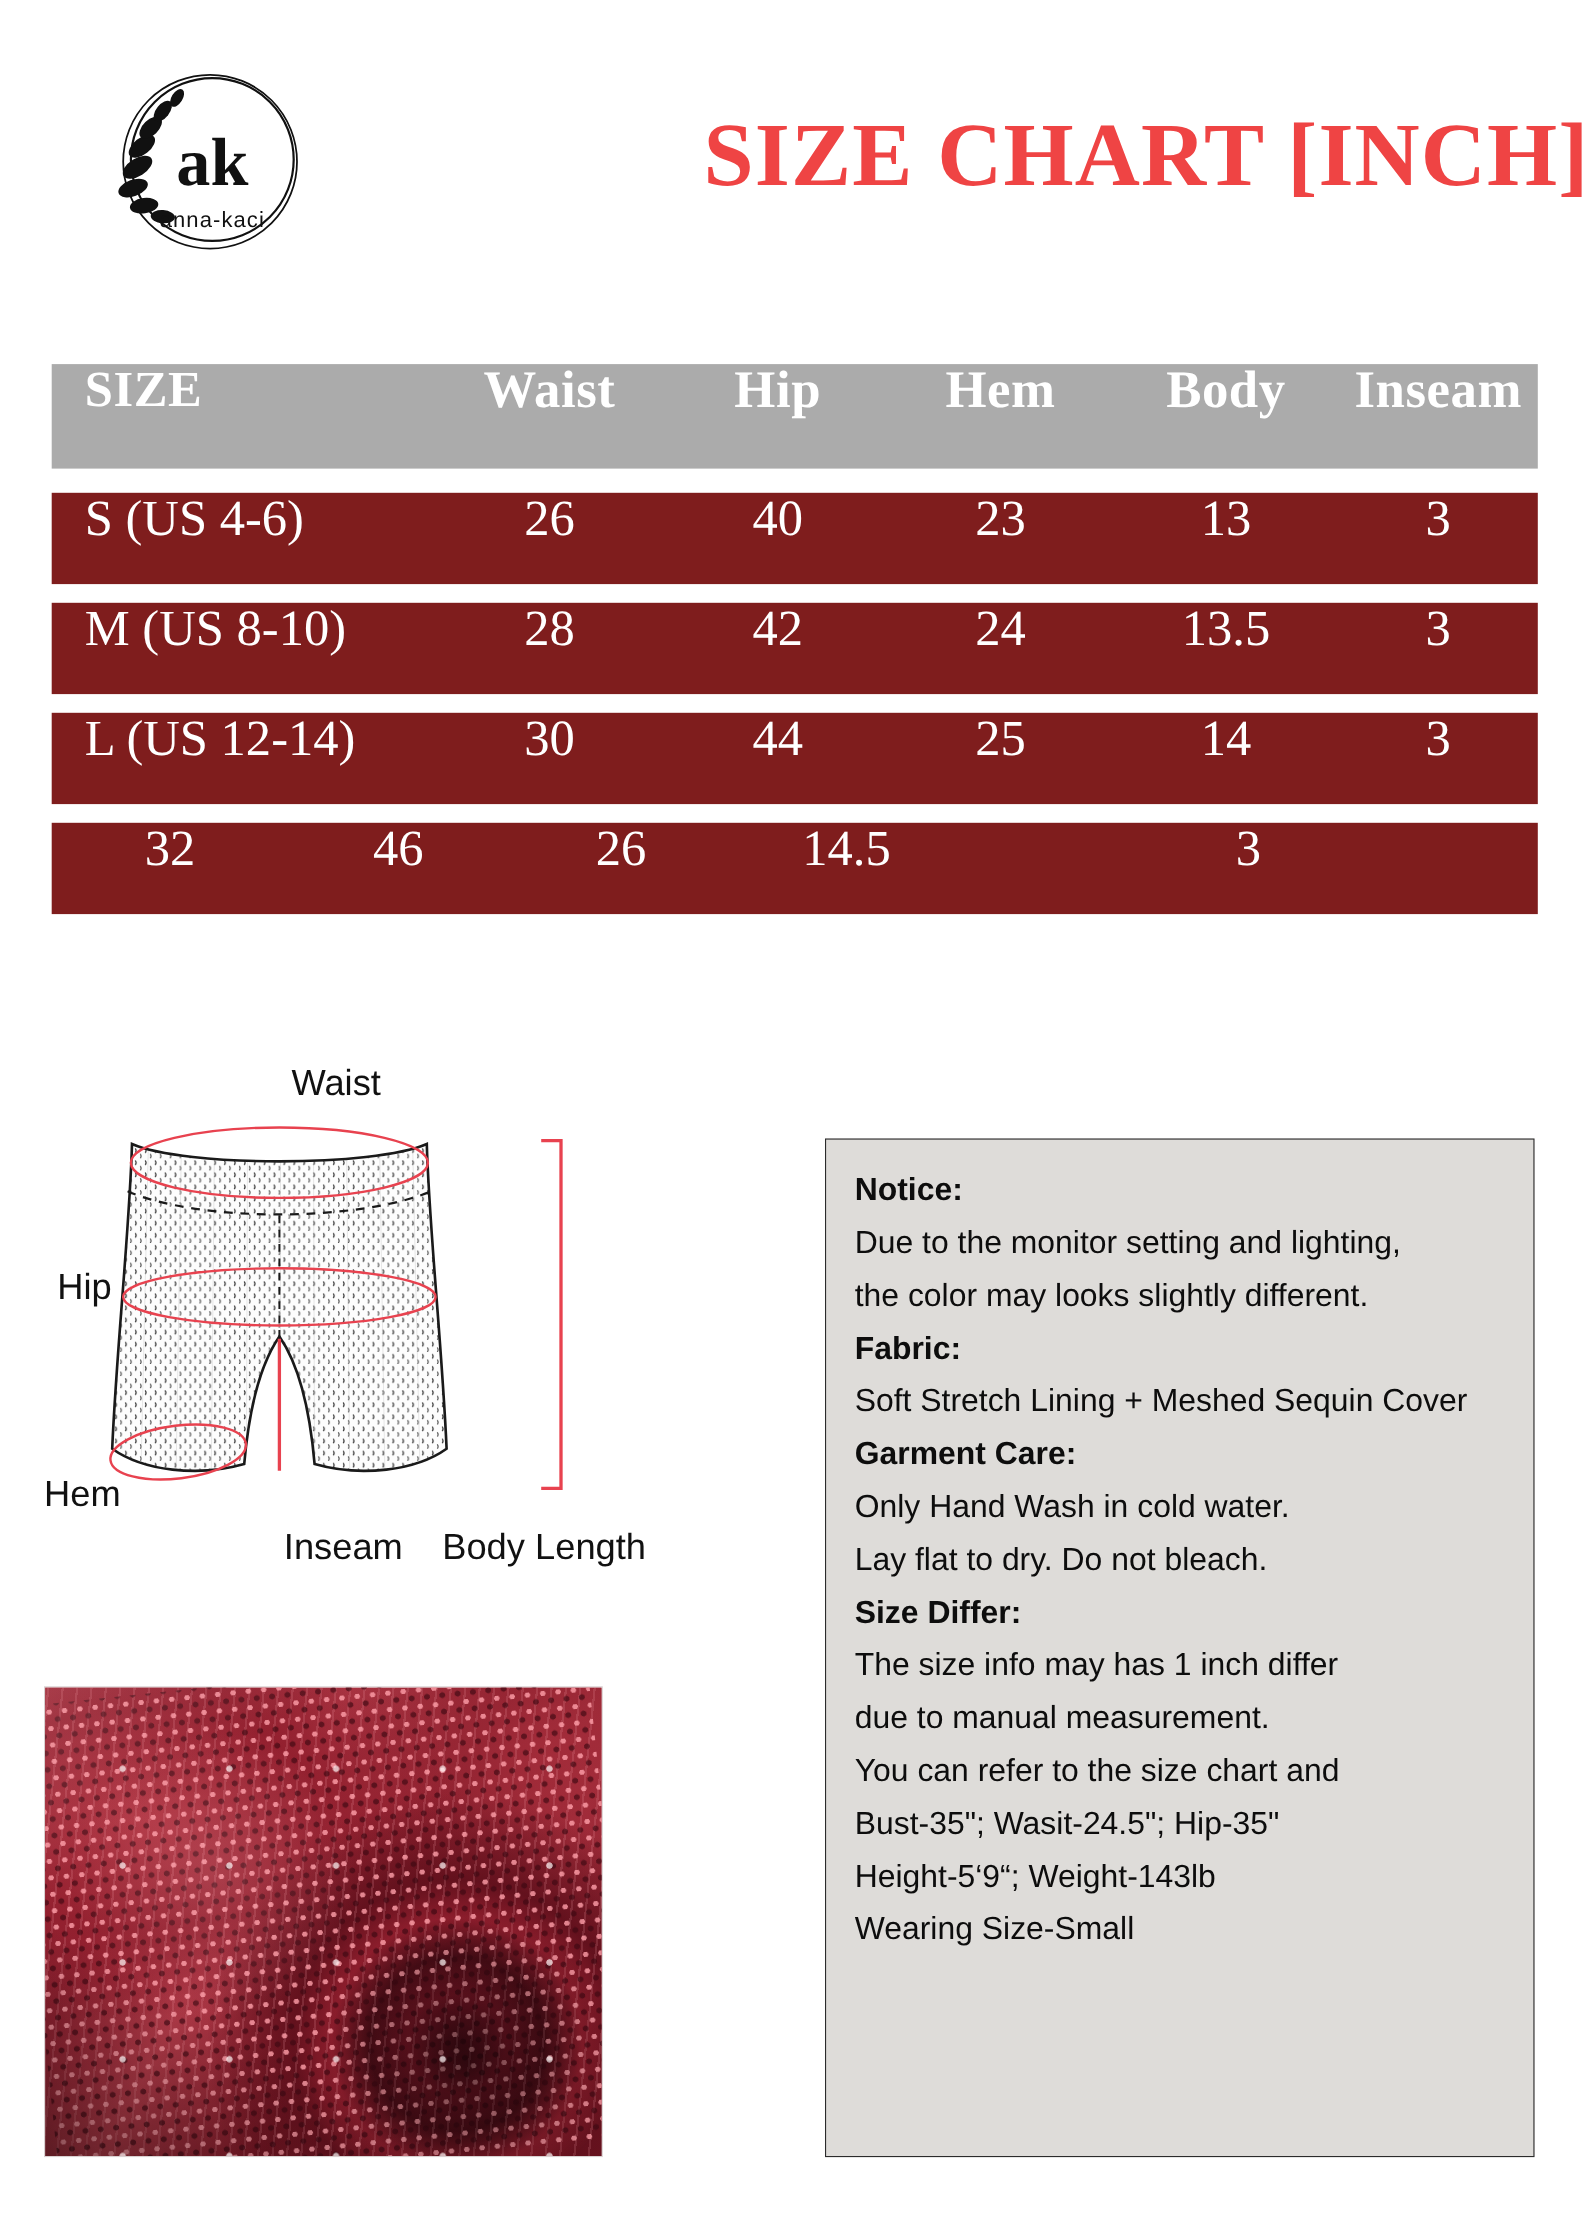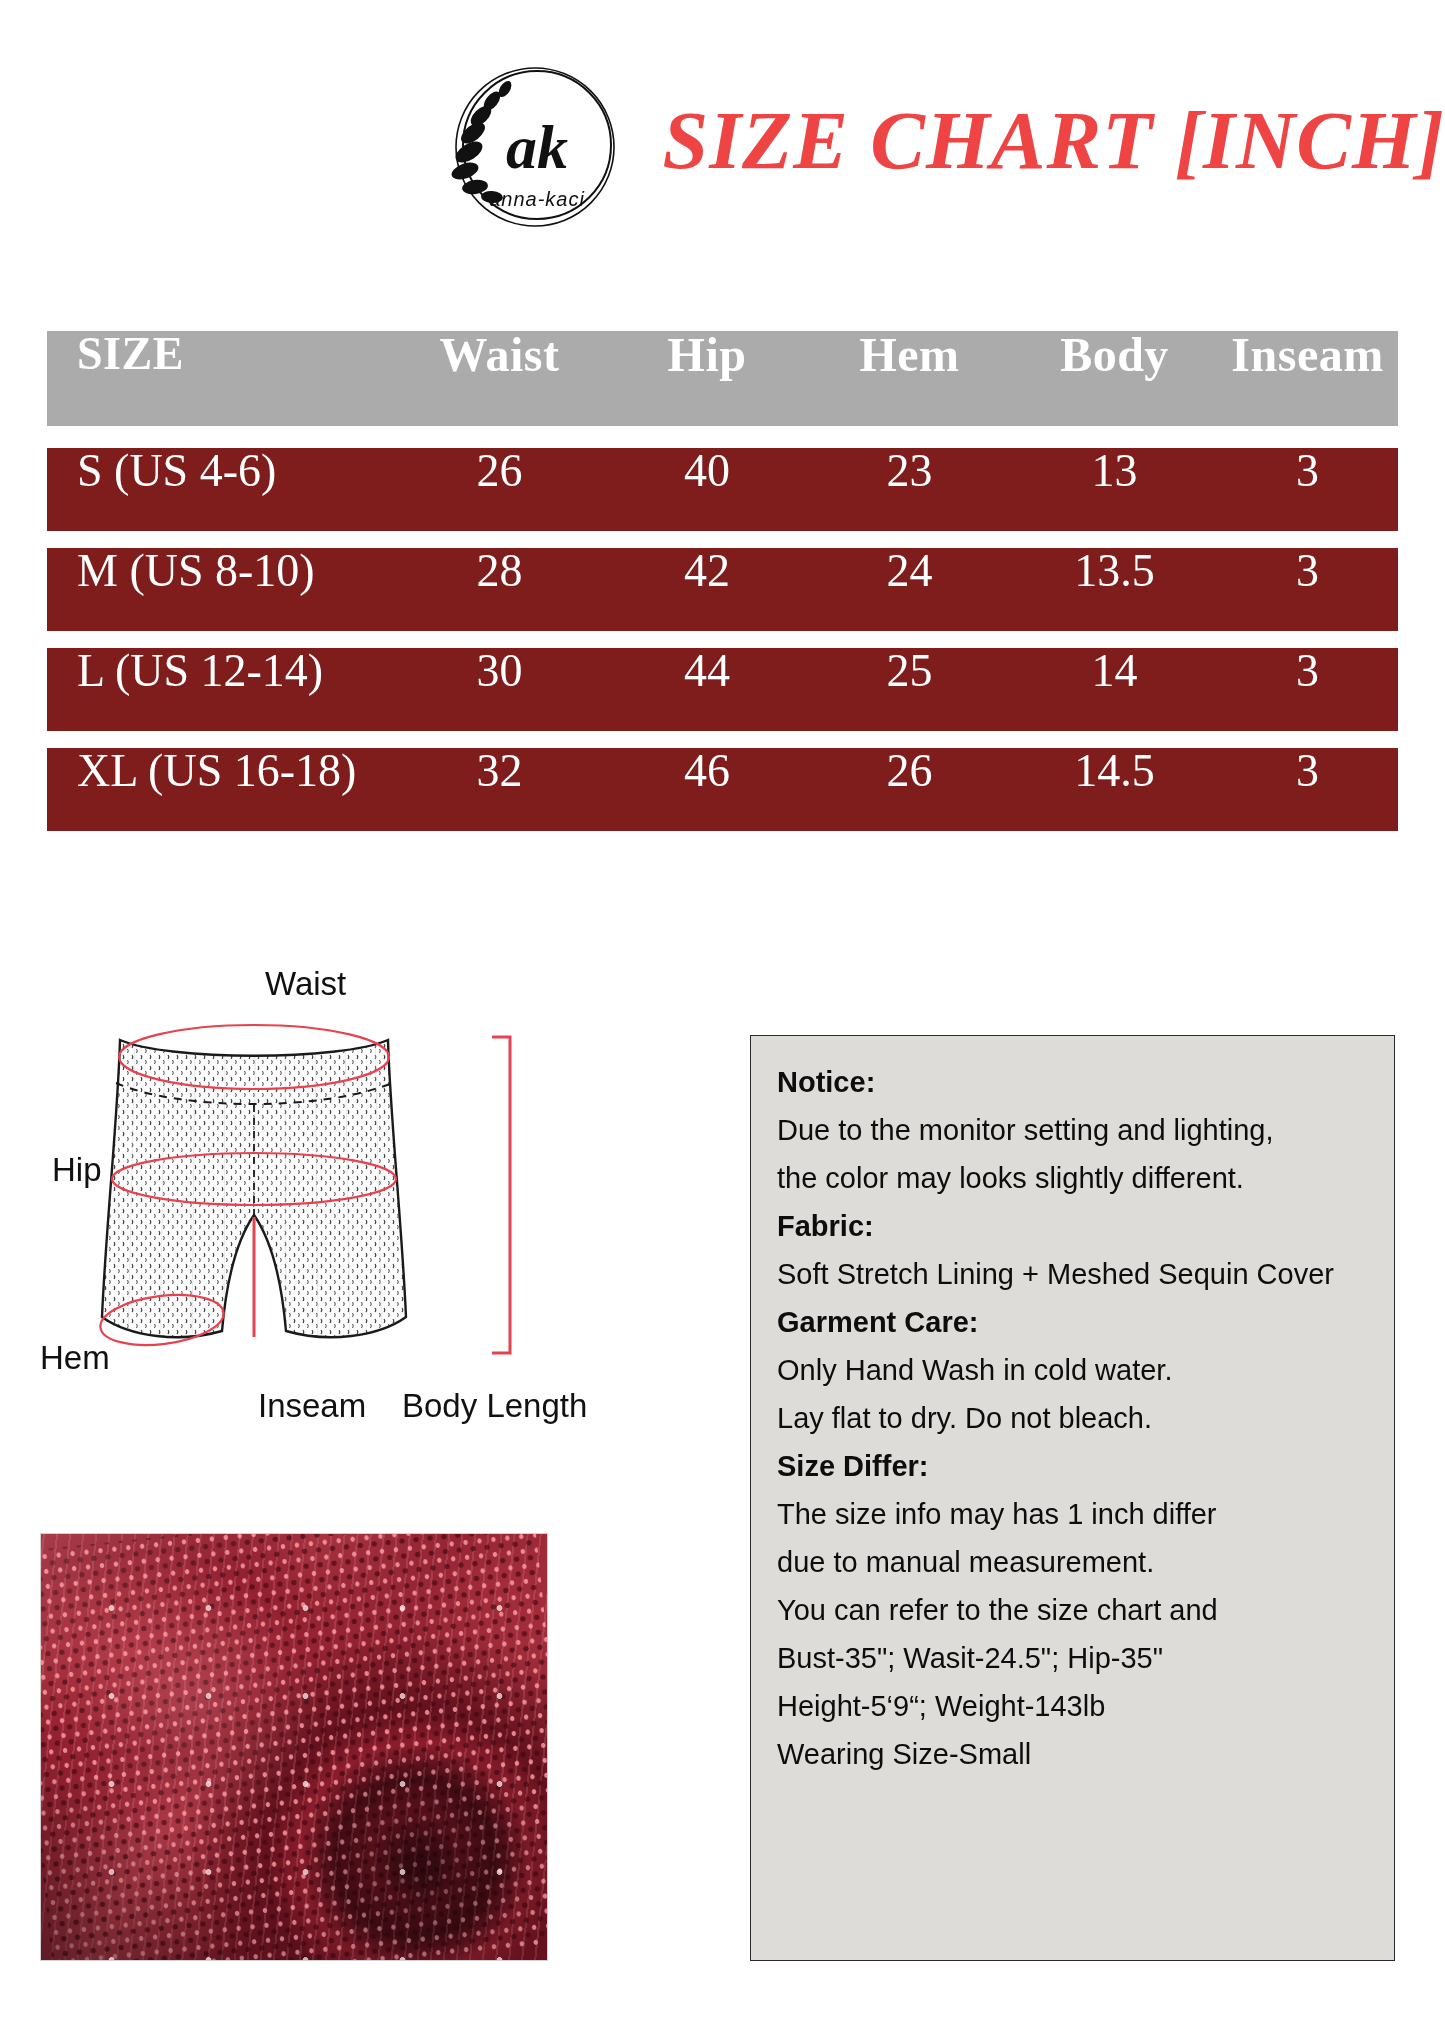--- a/index.html
+++ b/index.html
@@ -21,23 +21,22 @@
   }
 
   
   .header {
     position: absolute;
     left: 0; top: 55px;
     width: 1445px;
     height: 180px;
     display: flex;
     align-items: center;
-    justify-content: flex-end;
+    justify-content: space-between;
     padding-left: 101px;
-    font-style: italic;
   }
 
   .logo {
     position: relative;
     width: 178px;
     height: 178px;
     flex: 0 0 178px;
   }
 
   .logo svg { display: block; width: 178px; height: 178px; }
@@ -260,21 +259,20 @@
     <div class="size-row data">
       <div class="cell c-size">L (US 12-14)</div>
       <div class="cell c-waist">30</div>
       <div class="cell c-hip">44</div>
       <div class="cell c-hem">25</div>
       <div class="cell c-body">14</div>
       <div class="cell c-inseam">3</div>
     </div>
 
     <div class="size-row data">
-      <div class="cell c-size">XL (US 16-18)</div>
       <div class="cell c-waist">32</div>
       <div class="cell c-hip">46</div>
       <div class="cell c-hem">26</div>
       <div class="cell c-body">14.5</div>
       <div class="cell c-inseam">3</div>
     </div>
 
   </div>
 
   <div class="diagram">

